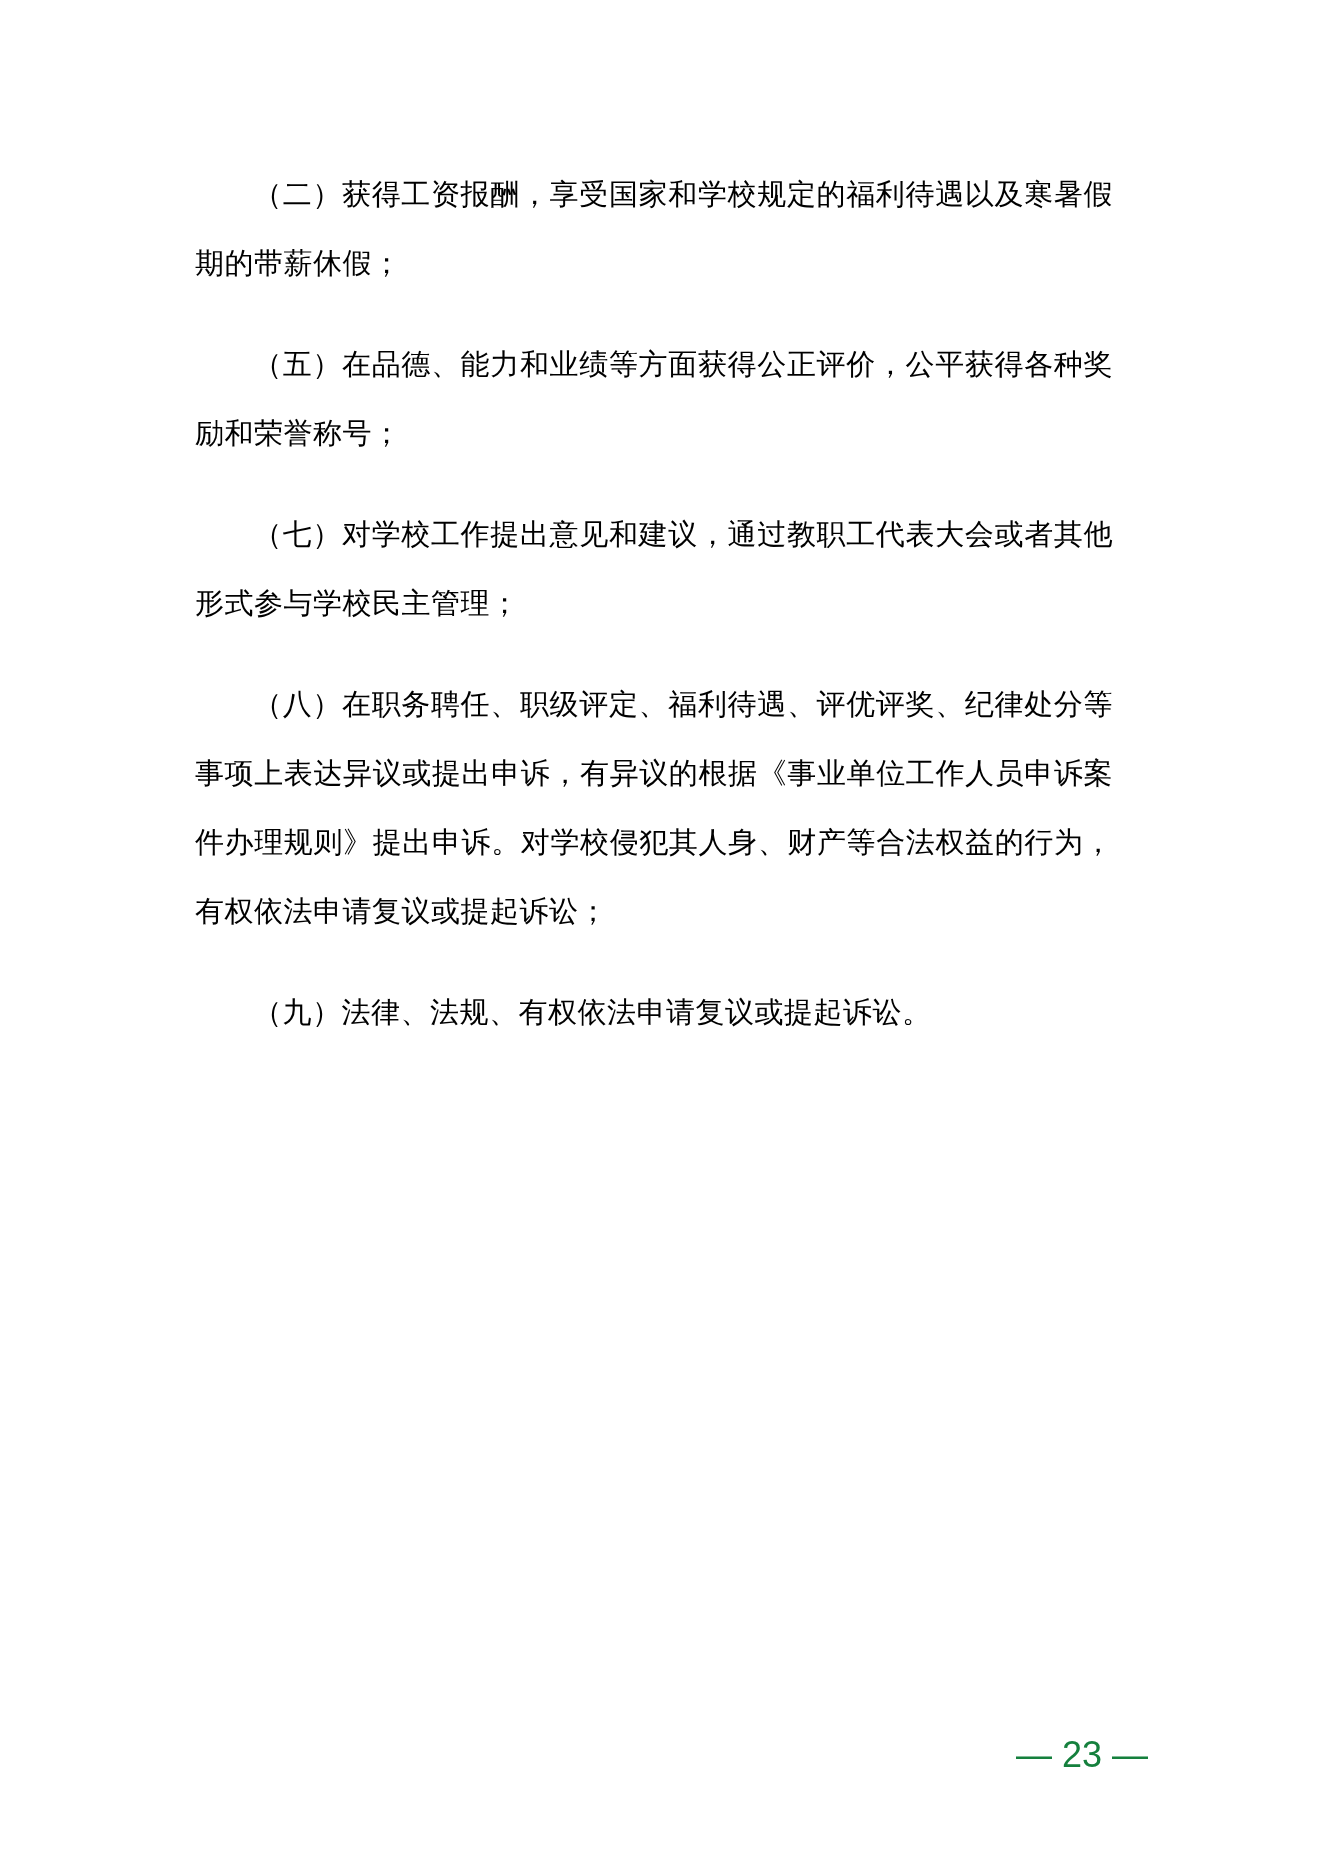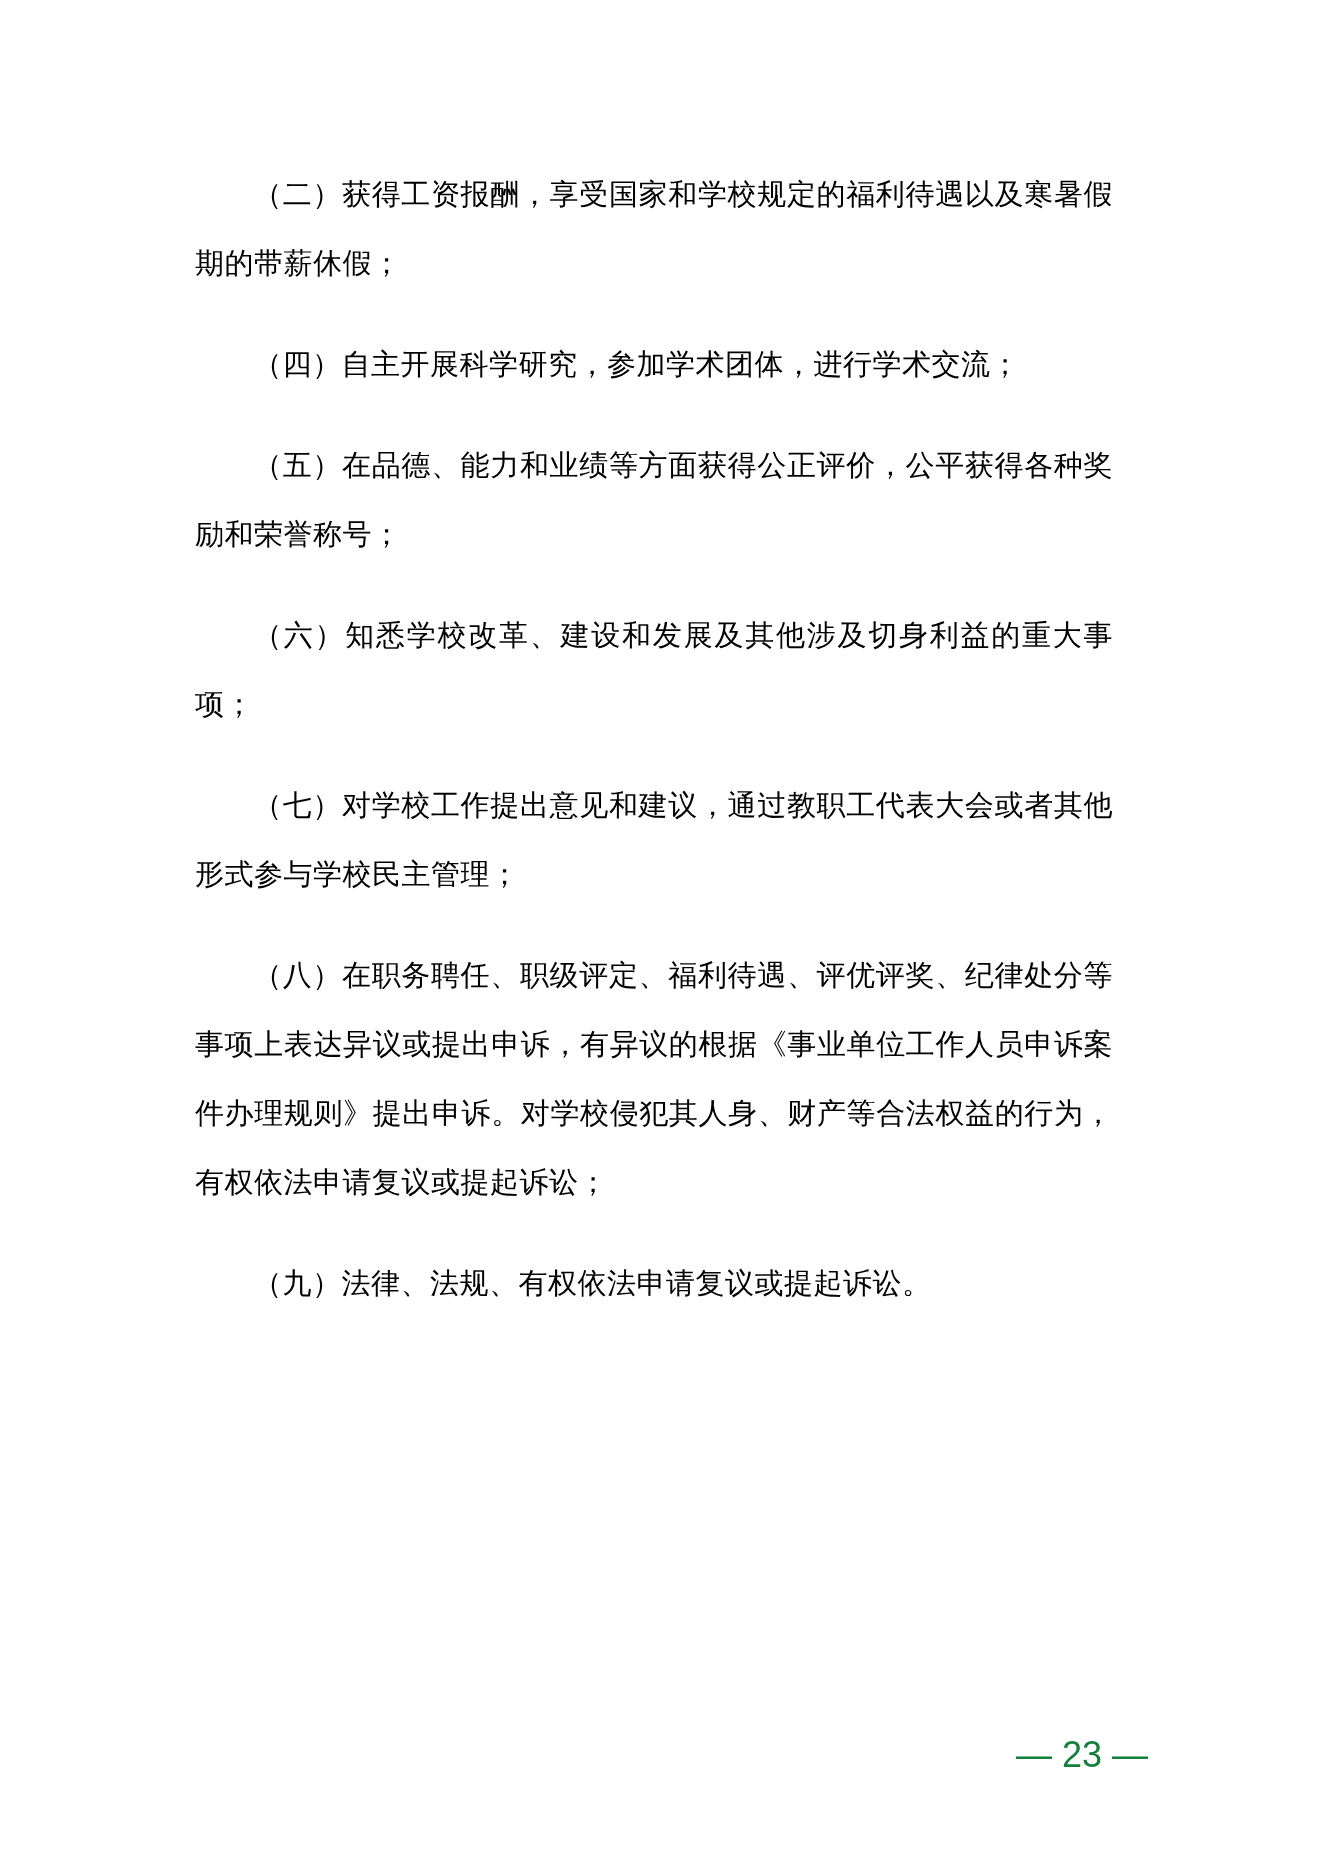--- a/index.html
+++ b/index.html
@@ -43,21 +43,19 @@
     color: #15803d;
     white-space: nowrap;
   }
 </style>
 </head>
 <body>
 
 <div class="page">
   <div class="content">
     <p class="para">（二）获得工资报酬，享受国家和学校规定的福利待遇以及寒暑假期的带薪休假；</p>
-    <p class="para">（四）自主开展科学研究，参加学术团体，进行学术交流；</p>
     <p class="para">（五）在品德、能力和业绩等方面获得公正评价，公平获得各种奖励和荣誉称号；</p>
-    <p class="para">（六）知悉学校改革、建设和发展及其他涉及切身利益的重大事项；</p>
     <p class="para">（七）对学校工作提出意见和建议，通过教职工代表大会或者其他形式参与学校民主管理；</p>
     <p class="para">（八）在职务聘任、职级评定、福利待遇、评优评奖、纪律处分等事项上表达异议或提出申诉，有异议的根据《事业单位工作人员申诉案件办理规则》提出申诉。对学校侵犯其人身、财产等合法权益的行为，有权依法申请复议或提起诉讼；</p>
     <p class="para">（九）法律、法规、有权依法申请复议或提起诉讼。</p>
   </div>
   <div class="footer">— 23 —</div>
 </div>
 
 </body></html>

